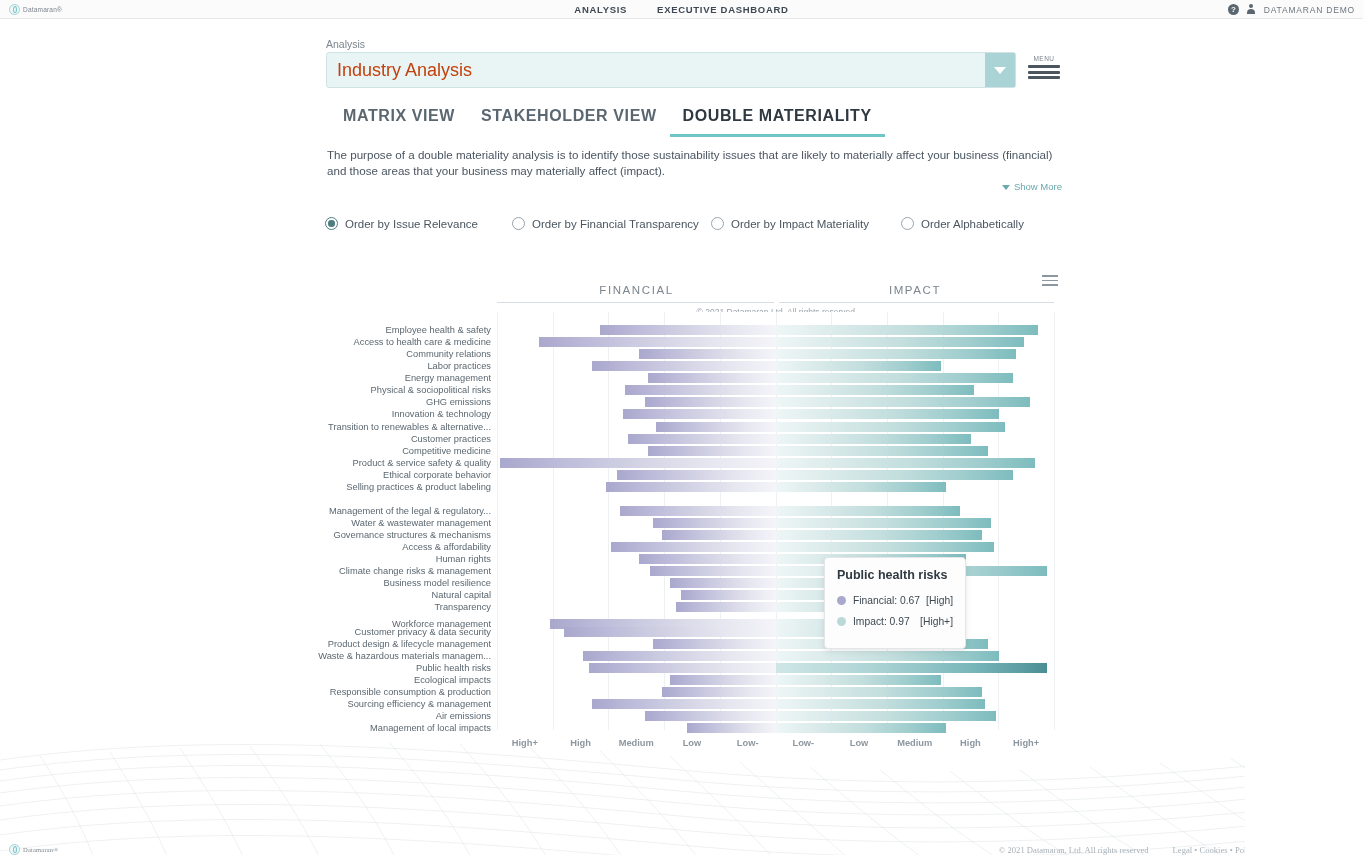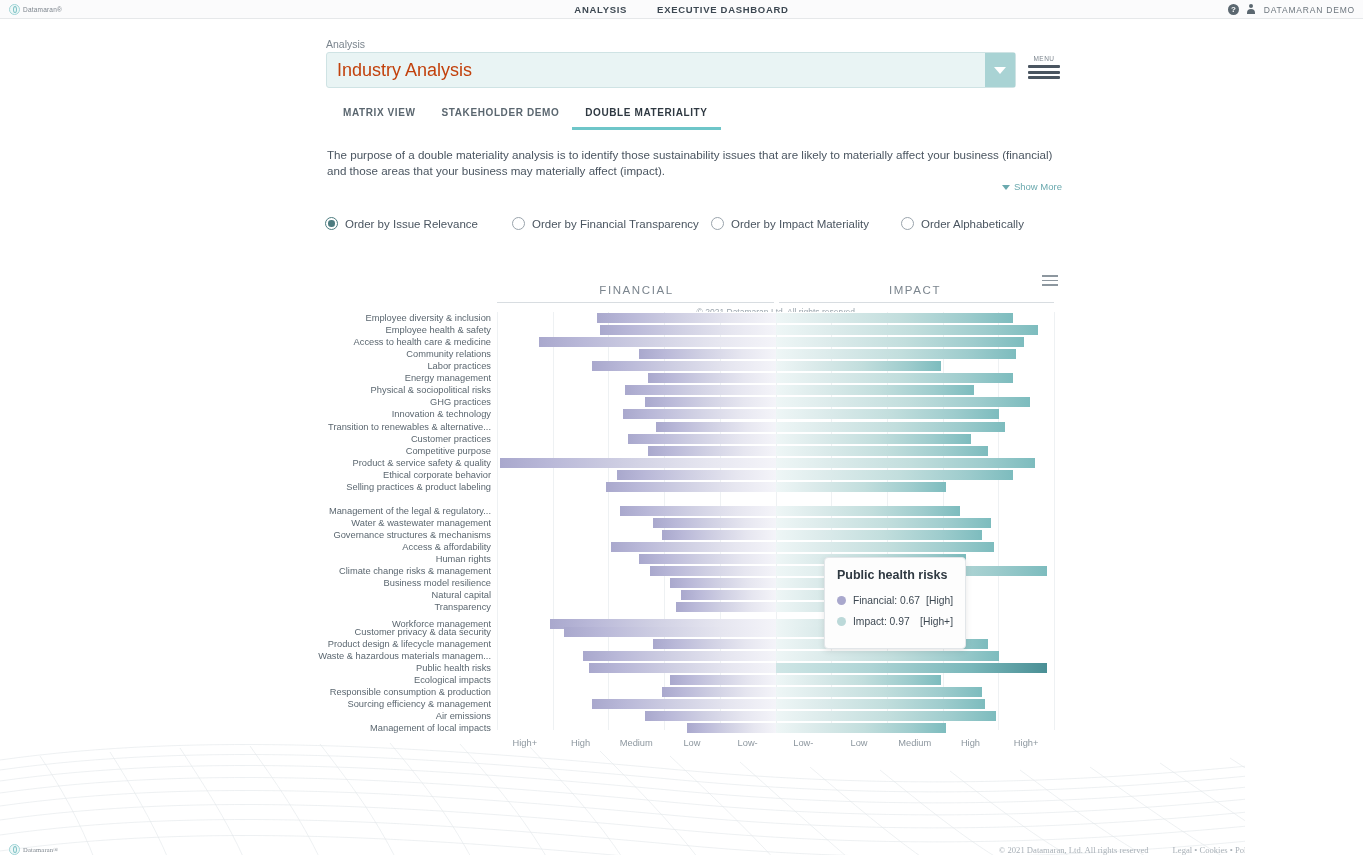--- a/index.html
+++ b/index.html
@@ -52,21 +52,21 @@
     background:#a9d3d4; display:flex;align-items:center;justify-content:center;
   }
   .select-arrow span{ width:0;height:0;border-left:6px solid transparent;border-right:6px solid transparent;border-top:7px solid #ffffff;}
   .menu-btn{ position:absolute; left:1028px; top:36px; width:32px; text-align:center; cursor:pointer;}
   .menu-btn .mlabel{ font-size:6.5px; color:#7b858e; letter-spacing:.5px; display:block; margin-bottom:3px;}
   .menu-btn .bars i{ display:block; height:3px; background:#4a5560; margin:2.5px 0; border-radius:1px;}
 
   
   .tabs{ position:absolute; left:330px; top:82px; display:flex; gap:0; }
   .tab{
-    font-size:10px; font-weight:bold; letter-spacing:.6px; color:#5b6770;
+    font-size:16px; font-weight:bold; letter-spacing:.6px; color:#5b6770;
     padding:6px 13px 9px 13px; cursor:pointer; border-bottom:3px solid transparent;
   }
   .tab.active{ color:#2f3942; border-bottom:3px solid #6ec6c9;}
 
   
   .desc{
     position:absolute; left:327px; top:128px; width:735px;
     font-size:11.6px; line-height:16.4px; color:#4a5560;
   }
   .showmore{
@@ -105,21 +105,21 @@
   .catlabel{
     position:absolute; right:563px; font-size:9.3px; color:#5b6770; text-align:right;
     white-space:nowrap; line-height:12.06px;
   }
   .bar{ position:absolute; top:1px; height:10px; }
   .bar.fin{ background:linear-gradient(to right, #a9a8cd 0%, #b9b8d8 18%, #cfcfe3 45%, #e6e6f0 75%, #f4f4f9 100%); }
   .bar.imp{ background:linear-gradient(to right, #eef6f6 0%, #dcebeb 22%, #c2dedd 52%, #9ecccd 80%, #7dbcbe 100%); }
   .bar.imp.hl{ background:linear-gradient(to right, #cfe6e6 0%, #aed4d5 35%, #79b7ba 72%, #4a8f95 100%); }
 
   .ticks{ position:absolute; left:497px; top:488px; width:557px; height:16px;}
-  .tick{ position:absolute; font-size:9.3px; color:#8d979f; text-align:center; transform:translateX(-50%);}
+  .tick{ position:absolute; font-size:9.3px; color:#8d979f; text-align:center; transform:translateX(-50%);font-weight:bold;}
 
   
   .tooltip{
     position:absolute; left:824px; top:538px; width:142px; height:92px;
     background:#fdfdfd; border:1px solid #e2e6e9; border-radius:4px;
     box-shadow:0 2px 6px rgba(0,0,0,.10);
     padding:10px 12px;
   }
   .tt-title{ font-size:12.5px; font-weight:bold; color:#2f3942; margin-bottom:13px;}
   .tt-row{ display:flex; align-items:center; font-size:10.3px; color:#3d4852; margin-bottom:10px;}
@@ -168,21 +168,21 @@
         <span></span>
       </span>
   </div>
   <div class="menu-btn">
     <span class="mlabel">MENU</span>
     <span class="bars"><i></i><i></i><i></i></span>
   </div>
 
   <div class="tabs">
     <div class="tab">MATRIX VIEW</div>
-    <div class="tab">STAKEHOLDER DEMO</div>
+    <div class="tab">STAKEHOLDER VIEW</div>
     <div class="tab active">DOUBLE MATERIALITY</div>
   </div>
 
   <div class="desc">
     <span>The purpose of a double materiality analysis is to identify those sustainability issues that are likely to materially affect your business (financial) and those areas that your business may materially affect (impact).</span>
     <span class="showmore">
       <span class="chev"></span>
       <span>Show More</span>
     </span>
   </div>
@@ -224,25 +224,20 @@
         <div class="vline" style="left: 55.7px;"></div>
         <div class="vline" style="left: 111.4px;"></div>
         <div class="vline" style="left: 167.1px;"></div>
         <div class="vline" style="left: 222.8px;"></div>
         <div class="vline" style="left: 278.5px;"></div>
         <div class="vline" style="left: 334.2px;"></div>
         <div class="vline" style="left: 389.9px;"></div>
         <div class="vline" style="left: 445.6px;"></div>
         <div class="vline" style="left: 501.3px;"></div>
         <div class="vline" style="left: 557px;"></div>
-        <div class="row" style="top: 0px;">
-          <div class="catlabel">Employee diversity &amp; inclusion</div>
-          <div class="bar fin" style="left: 100.44px; width: 178.56px;"></div>
-          <div class="bar imp" style="left: 279px; width: 237.15px;"></div>
-        </div>
         <div class="row" style="top: 12.06px;">
           <div class="catlabel">Employee health &amp; safety</div>
           <div class="bar fin" style="left: 103.23px; width: 175.77px;"></div>
           <div class="bar imp" style="left: 279px; width: 262.26px;"></div>
         </div>
         <div class="row" style="top: 24.12px;">
           <div class="catlabel">Access to health care &amp; medicine</div>
           <div class="bar fin" style="left: 41.85px; width: 237.15px;"></div>
           <div class="bar imp" style="left: 279px; width: 248.31px;"></div>
         </div>
@@ -260,41 +255,41 @@
           <div class="catlabel">Energy management</div>
           <div class="bar fin" style="left: 150.66px; width: 128.34px;"></div>
           <div class="bar imp" style="left: 279px; width: 237.15px;"></div>
         </div>
         <div class="row" style="top: 72.36px;">
           <div class="catlabel">Physical &amp; sociopolitical risks</div>
           <div class="bar fin" style="left: 128.34px; width: 150.66px;"></div>
           <div class="bar imp" style="left: 279px; width: 198.09px;"></div>
         </div>
         <div class="row" style="top: 84.42px;">
-          <div class="catlabel">GHG practices</div>
+          <div class="catlabel">GHG emissions</div>
           <div class="bar fin" style="left: 147.87px; width: 131.13px;"></div>
           <div class="bar imp" style="left: 279px; width: 253.89px;"></div>
         </div>
         <div class="row" style="top: 96.48px;">
           <div class="catlabel">Innovation &amp; technology</div>
           <div class="bar fin" style="left: 125.55px; width: 153.45px;"></div>
           <div class="bar imp" style="left: 279px; width: 223.2px;"></div>
         </div>
         <div class="row" style="top: 108.54px;">
           <div class="catlabel">Transition to renewables &amp; alternative...</div>
           <div class="bar fin" style="left: 159.03px; width: 119.97px;"></div>
           <div class="bar imp" style="left: 279px; width: 228.78px;"></div>
         </div>
         <div class="row" style="top: 120.6px;">
           <div class="catlabel">Customer practices</div>
           <div class="bar fin" style="left: 131.13px; width: 147.87px;"></div>
           <div class="bar imp" style="left: 279px; width: 195.3px;"></div>
         </div>
         <div class="row" style="top: 132.66px;">
-          <div class="catlabel">Competitive purpose</div>
+          <div class="catlabel">Competitive medicine</div>
           <div class="bar fin" style="left: 150.66px; width: 128.34px;"></div>
           <div class="bar imp" style="left: 279px; width: 212.04px;"></div>
         </div>
         <div class="row" style="top: 144.72px;">
           <div class="catlabel">Product &amp; service safety &amp; quality</div>
           <div class="bar fin" style="left: 2.79px; width: 276.21px;"></div>
           <div class="bar imp" style="left: 279px; width: 259.47px;"></div>
         </div>
         <div class="row" style="top: 156.78px;">
           <div class="catlabel">Ethical corporate behavior</div>

